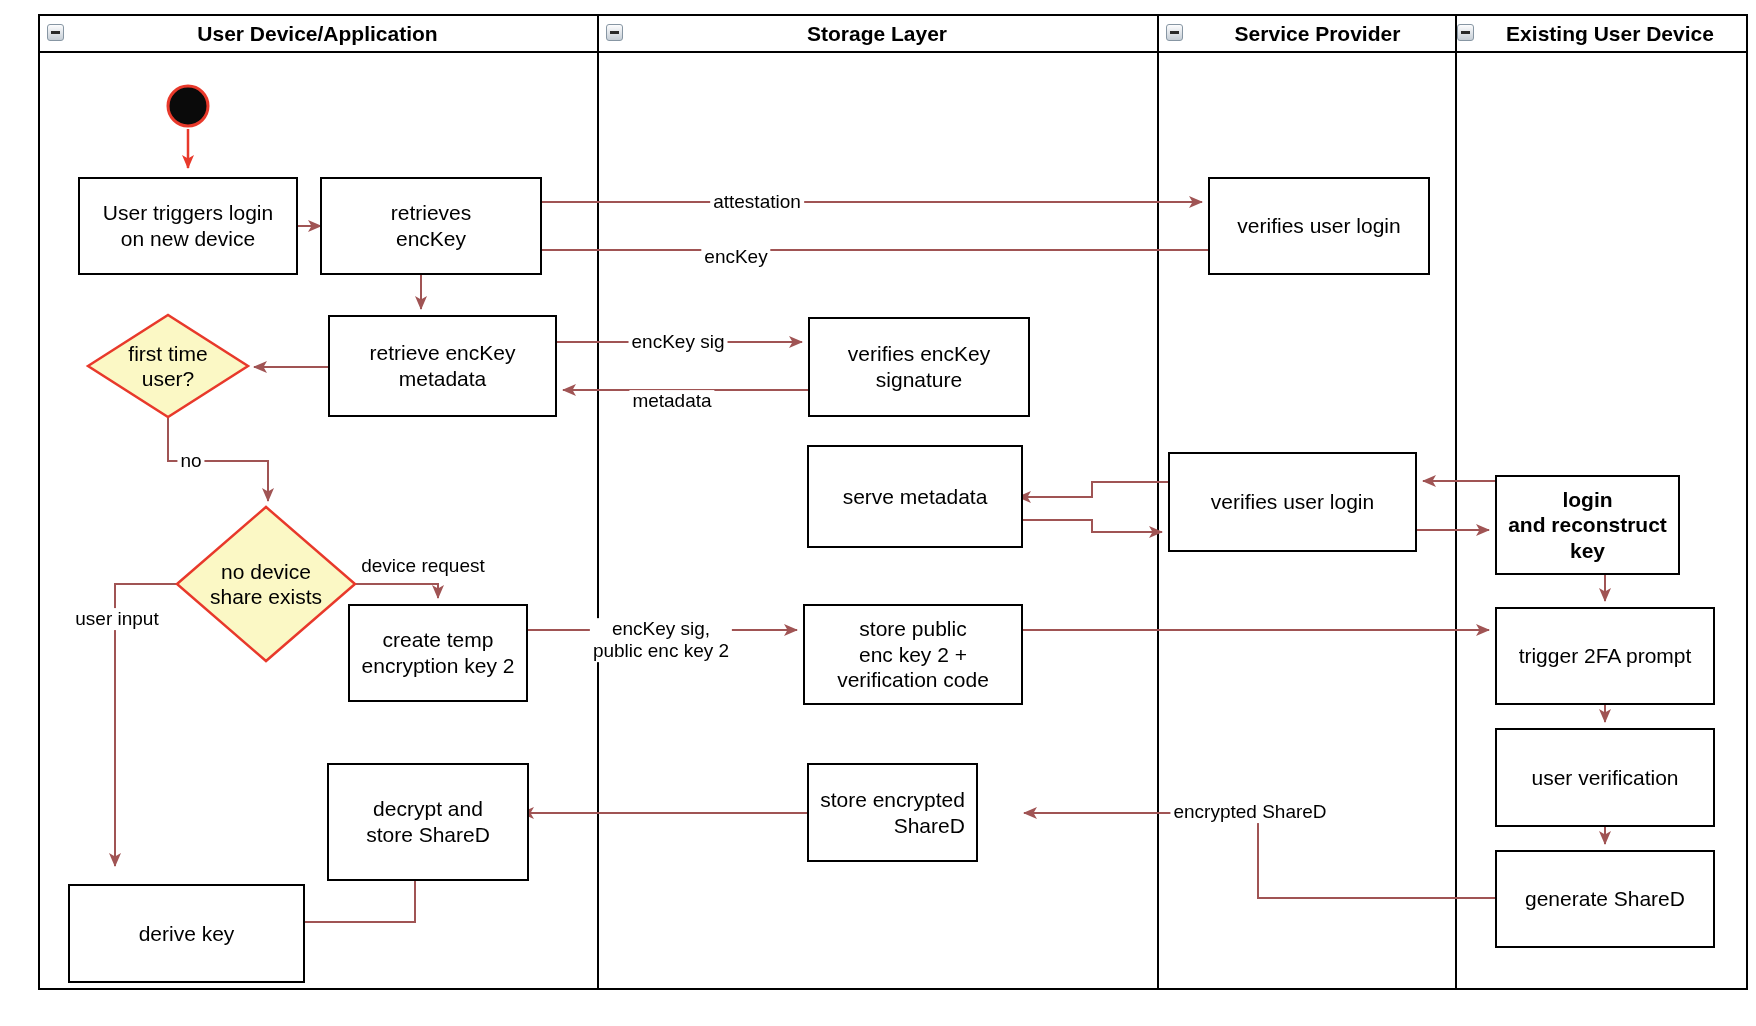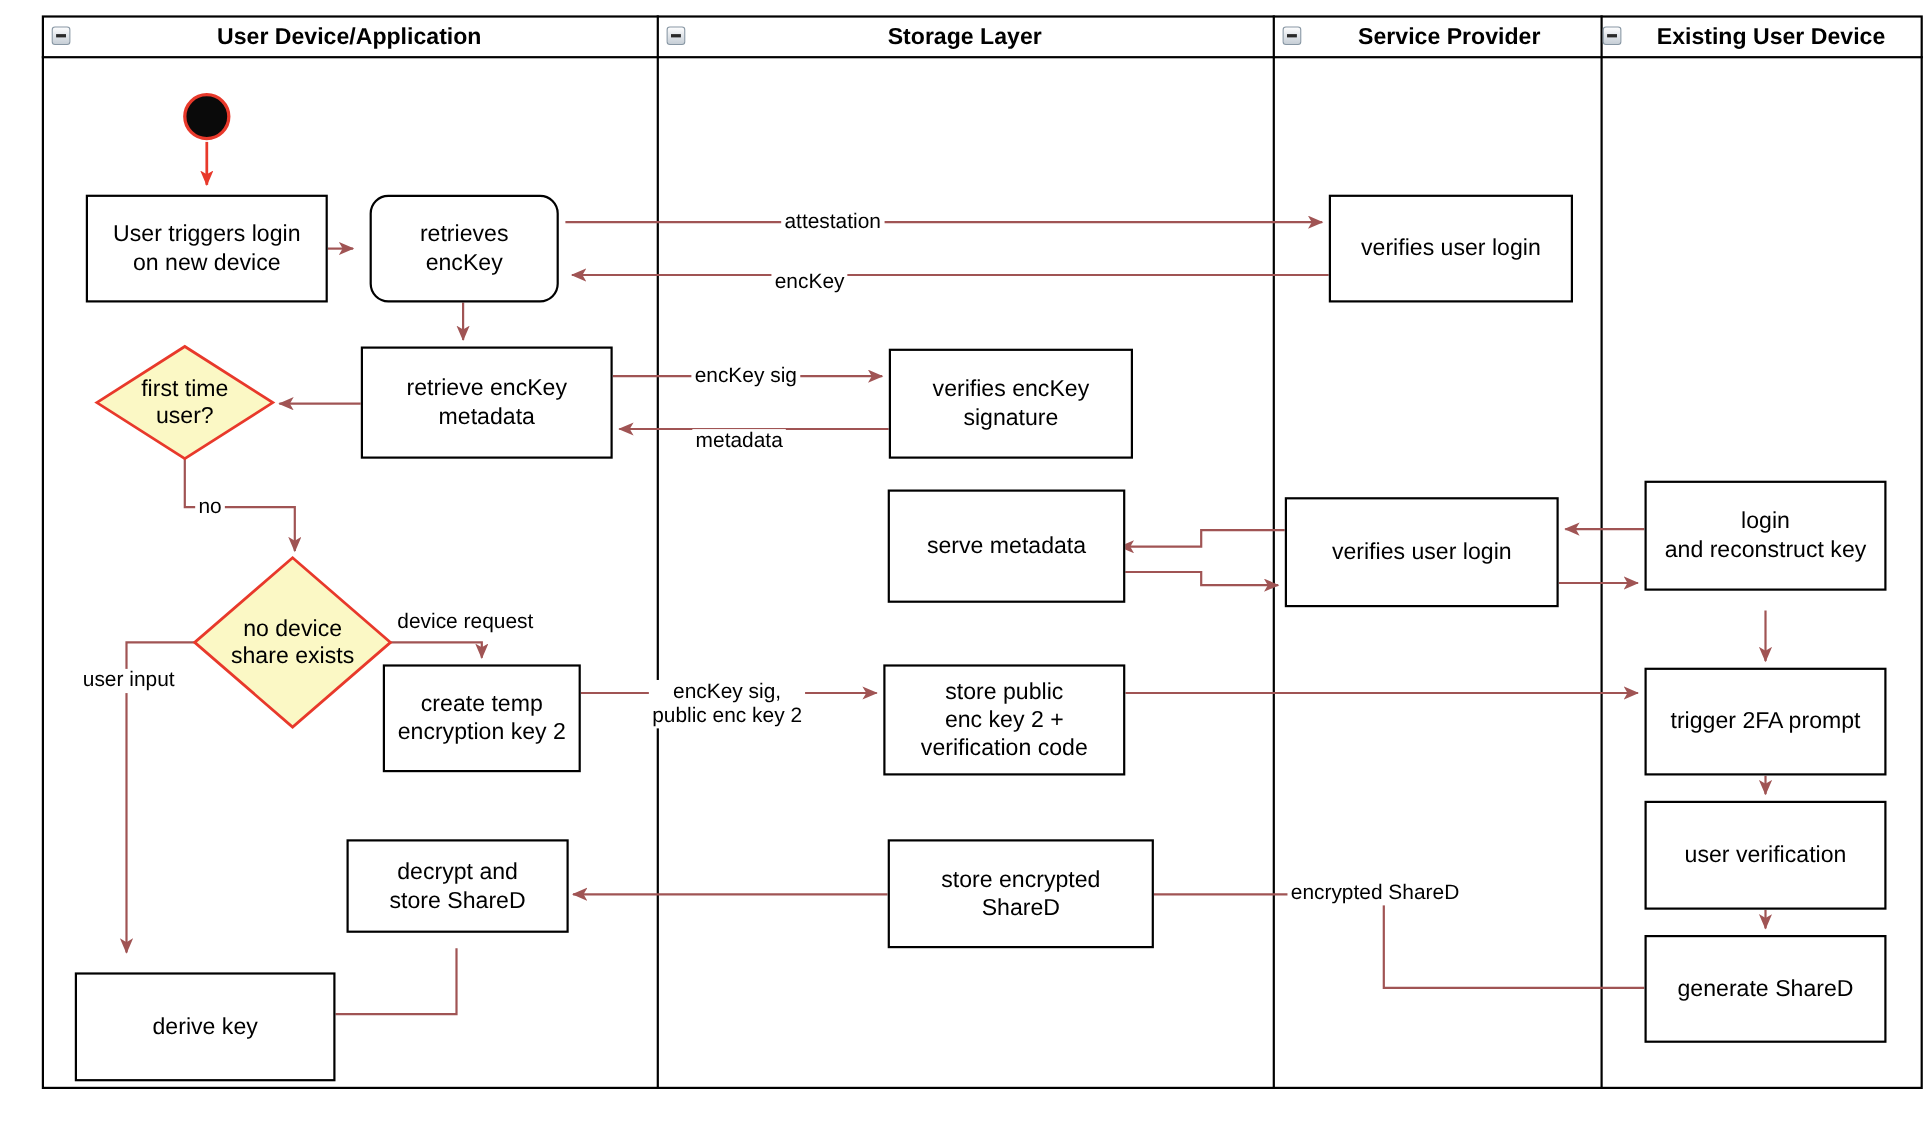--- a/index.html
+++ b/index.html
@@ -111,42 +111,42 @@
     <line class="ln" x1="787" y1="813" x2="501" y2="813" marker-end="url(#aM)"></line>
     <polyline class="ln" points="395,862 395,922 249,922" marker-end="url(#aM)"></polyline>
     <polyline class="ln" points="157,584 95,584 95,866" marker-end="url(#aM)"></polyline>
 
     <polygon class="diamond" points="68,366 148,315 228,366 148,417"></polygon>
     <polygon class="diamond" points="157,584 246,507 335,584 246,661"></polygon>
   </svg>
 
   <div class="box" style="left:58px;top:177px;width:220px;height:98px;">User triggers login
 on new device</div>
-  <div class="box" style="left:316px;top:177px;width:172px;height:98px;border-radius:17px;">retrieves
+  <div class="box" style="left:300px;top:177px;width:222px;height:98px;">retrieves
 encKey</div>
   <div class="box" style="left:1188px;top:177px;width:222px;height:98px;">verifies user login</div>
   <div class="box" style="left:308px;top:315px;width:229px;height:102px;">retrieve encKey
 metadata</div>
   <div class="box" style="left:788px;top:317px;width:222px;height:100px;">verifies encKey
 signature</div>
   <div class="box" style="left:787px;top:445px;width:216px;height:103px;">serve metadata</div>
   <div class="box" style="left:1148px;top:452px;width:249px;height:100px;">verifies user login</div>
-  <div class="box" style="left:1475px;top:437px;width:220px;height:100px;">login
+  <div class="box" style="left:1475px;top:475px;width:185px;height:100px;font-weight:bold;">login
 and reconstruct key</div>
   <div class="box" style="left:328px;top:604px;width:180px;height:98px;">create temp
 encryption key 2</div>
   <div class="box" style="left:783px;top:604px;width:220px;height:101px;">store public
 enc key 2 +
 verification code</div>
   <div class="box" style="left:1475px;top:607px;width:220px;height:98px;">trigger 2FA prompt</div>
   <div class="box" style="left:1475px;top:728px;width:220px;height:99px;">user verification</div>
   <div class="box" style="left:1475px;top:850px;width:220px;height:98px;">generate ShareD</div>
-  <div class="box" style="left:787px;top:763px;width:242px;height:99px;">store encrypted
+  <div class="box" style="left:787px;top:763px;width:171px;height:99px;text-align:right;">store encrypted
 ShareD</div>
-  <div class="box" style="left:295px;top:763px;width:202px;height:85px;">decrypt and
+  <div class="box" style="left:307px;top:763px;width:202px;height:118px;">decrypt and
 store ShareD</div>
   <div class="box" style="left:48px;top:884px;width:237px;height:99px;">derive key</div>
 
   <div class="dtext" style="left:148px;top:366px;">first time
 user?</div>
   <div class="dtext" style="left:246px;top:584px;">no device
 share exists</div>
 
   <div class="elabel" style="left:737px;top:202px;">attestation</div>
   <div class="elabel" style="left:716px;top:257px;">encKey</div>

